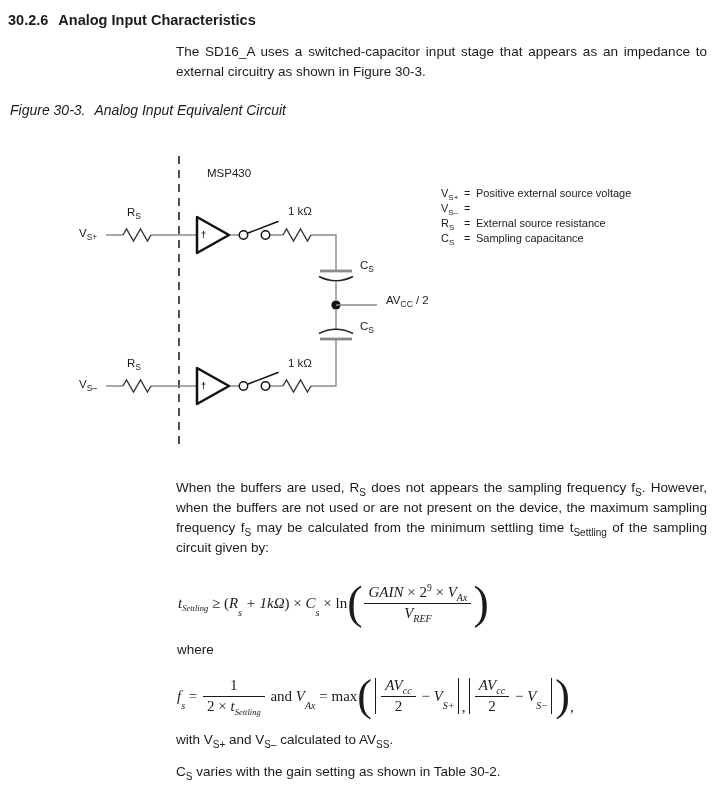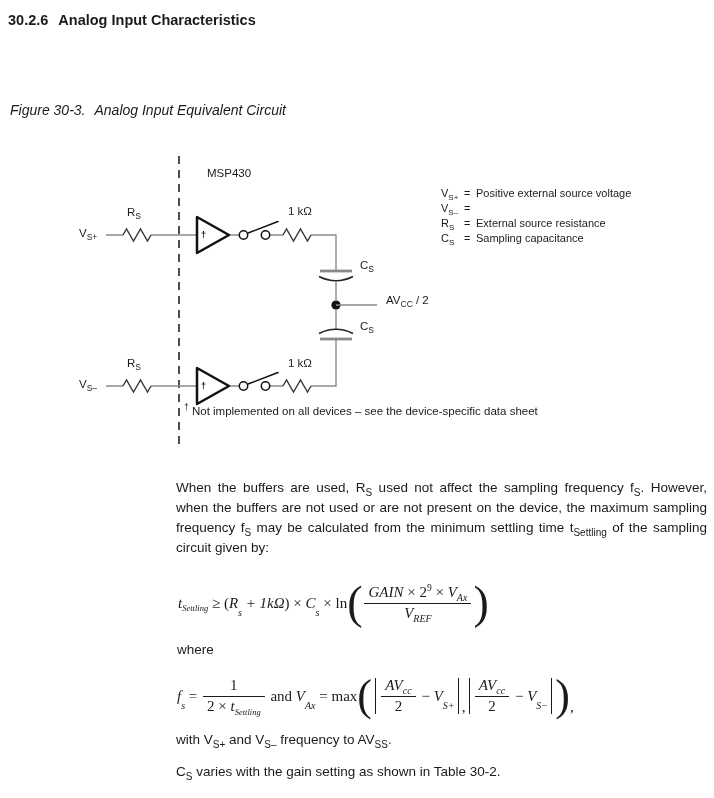--- a/index.html
+++ b/index.html
@@ -94,20 +94,23 @@
 
     <path d="M197,368 L197,404 L229,386 Z" fill="#fff" stroke="#111" stroke-width="2.5" stroke-linejoin="round"></path>
 
     <path d="M123,386 l3.5,-6 l7,12 l7,-12 l7,12 l3.5,-6" fill="none" stroke="#3a3a3a" stroke-width="1.4"></path>
   </svg>
 
   <div class="abs heading" style="left:8px;top:12px;">
     <span class="num">30.2.6</span><span>Analog Input Characteristics</span>
   </div>
 
+  <div class="abs body-par" style="left:176px;top:42px;width:531px;">
+    <span>The SD16_A uses a switched-capacitor input stage that appears as an impedance to external circuitry as shown in Figure 30-3.</span>
+  </div>
 
   <div class="abs figcap" style="left:10px;top:102px;">
     <span class="cap-label">Figure 30-3.</span><span>Analog Input Equivalent Circuit</span>
   </div>
 
   <div class="clbl" style="left:207px;top:167px;"><span>MSP430</span></div>
 
   <div class="clbl" style="left:79px;top:227px;"><span>V</span><sub>S+</sub></div>
   <div class="clbl" style="left:79px;top:378px;"><span>V</span><sub>S–</sub></div>
 
@@ -140,26 +143,23 @@
       <span class="lg-eq">=</span>
       <span class="lg-desc">External source resistance</span>
     </div>
     <div class="legend-row">
       <span class="lg-sym"><span>C</span><sub>S</sub></span>
       <span class="lg-eq">=</span>
       <span class="lg-desc">Sampling capacitance</span>
     </div>
   </div>
 
-  <div class="footnote" style="left:184px;top:405px;">
-    <sup>†</sup>&nbsp;<span>Not implemented on all devices – see the device-specific data sheet</span>
-  </div>
 
   <div class="abs body-par" style="left:176px;top:478px;width:531px;">
-    <span>When the buffers are used, R</span><sub>S</sub><span> used not affect the sampling frequency f</span><sub>S</sub><span>. However, when the buffers are not used or are not present on the device, the maximum sampling frequency f</span><sub>S</sub><span> may be calculated from the minimum settling time t</span><sub>Settling</sub><span> of the sampling circuit given by:</span>
+    <span>When the buffers are used, R</span><sub>S</sub><span> does not appears the sampling frequency f</span><sub>S</sub><span>. However, when the buffers are not used or are not present on the device, the maximum sampling frequency f</span><sub>S</sub><span> may be calculated from the minimum settling time t</span><sub>Settling</sub><span> of the sampling circuit given by:</span>
   </div>
 
   <div class="formula" style="left:178px;top:574px;height:58px;">
     <span class="mi">t</span>
       <span class="msub-sm">Settling</span>
       <span class="mo"> ≥ </span>
       <span class="mo">(</span>
       <span class="mi">R</span>
       <span class="msub">s</span>
       <span class="mi"> + 1kΩ</span>
@@ -198,20 +198,20 @@
       <span class="frac"><span class="num"><span class="mi">AV</span><span class="msub">cc</span></span><span class="den"><span class="mrm">2</span></span></span>
       <span class="mo"> − </span>
       <span class="mi">V</span>
       <span class="msub">S−</span>
       <span class="vbar"></span>
       <span class="bp bp2">)</span>
       <span class="mo cm">,</span>
   </div>
 
   <div class="abs body-par" style="left:176px;top:730px;width:531px;text-align:left;">
-    <span>with V</span><sub>S+</sub><span> and V</span><sub>S–</sub><span> frequency to AV</span><sub>SS</sub><span>.</span>
+    <span>with V</span><sub>S+</sub><span> and V</span><sub>S–</sub><span> calculated to AV</span><sub>SS</sub><span>.</span>
   </div>
 
   <div class="abs body-par" style="left:176px;top:762px;width:531px;text-align:left;">
     <span>C</span><sub>S</sub><span> varies with the gain setting as shown in Table 30-2.</span>
   </div>
 
 </div>
 
 </body></html>

